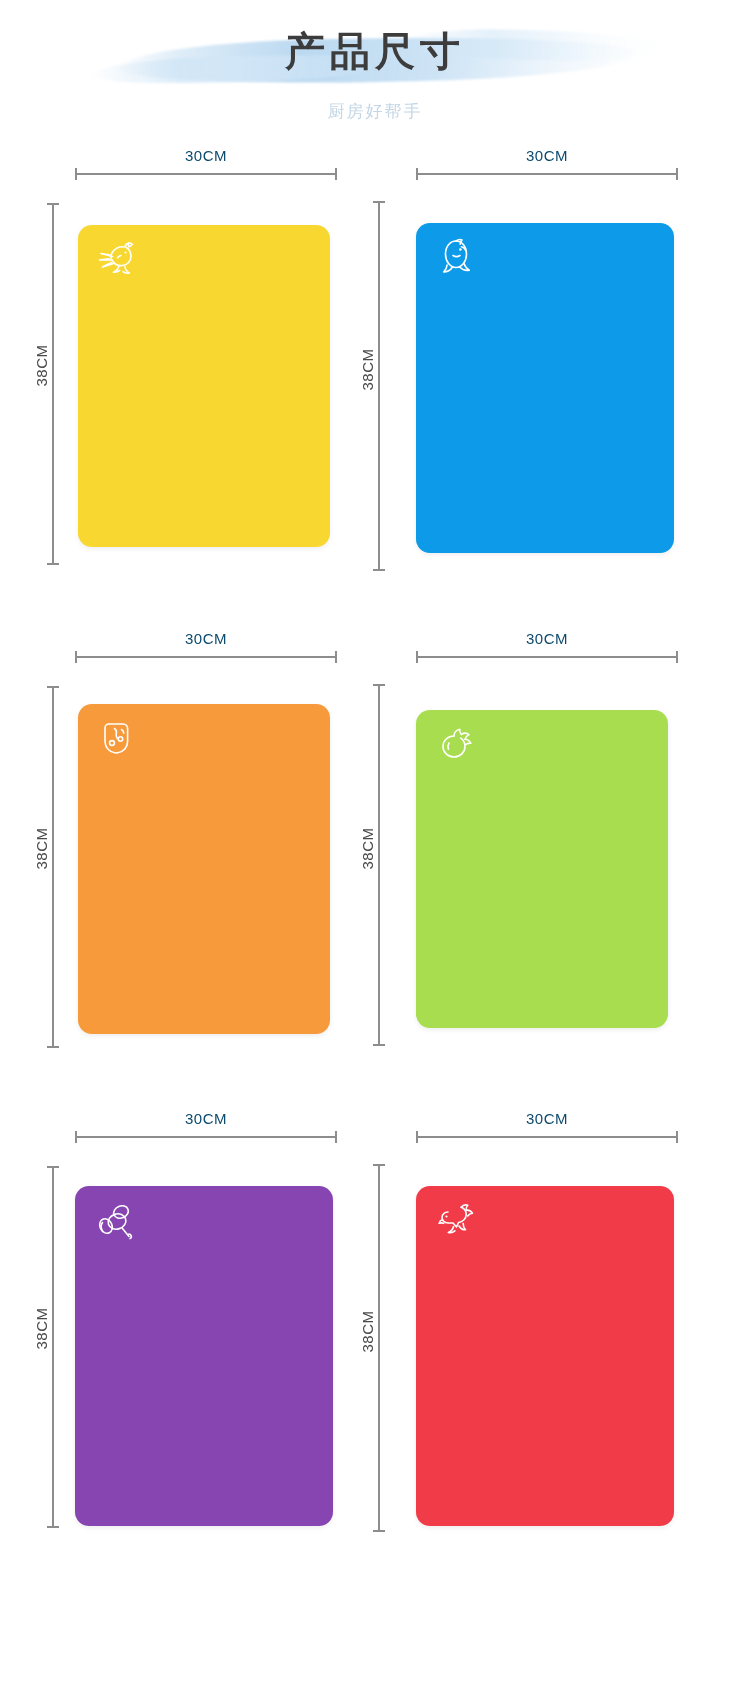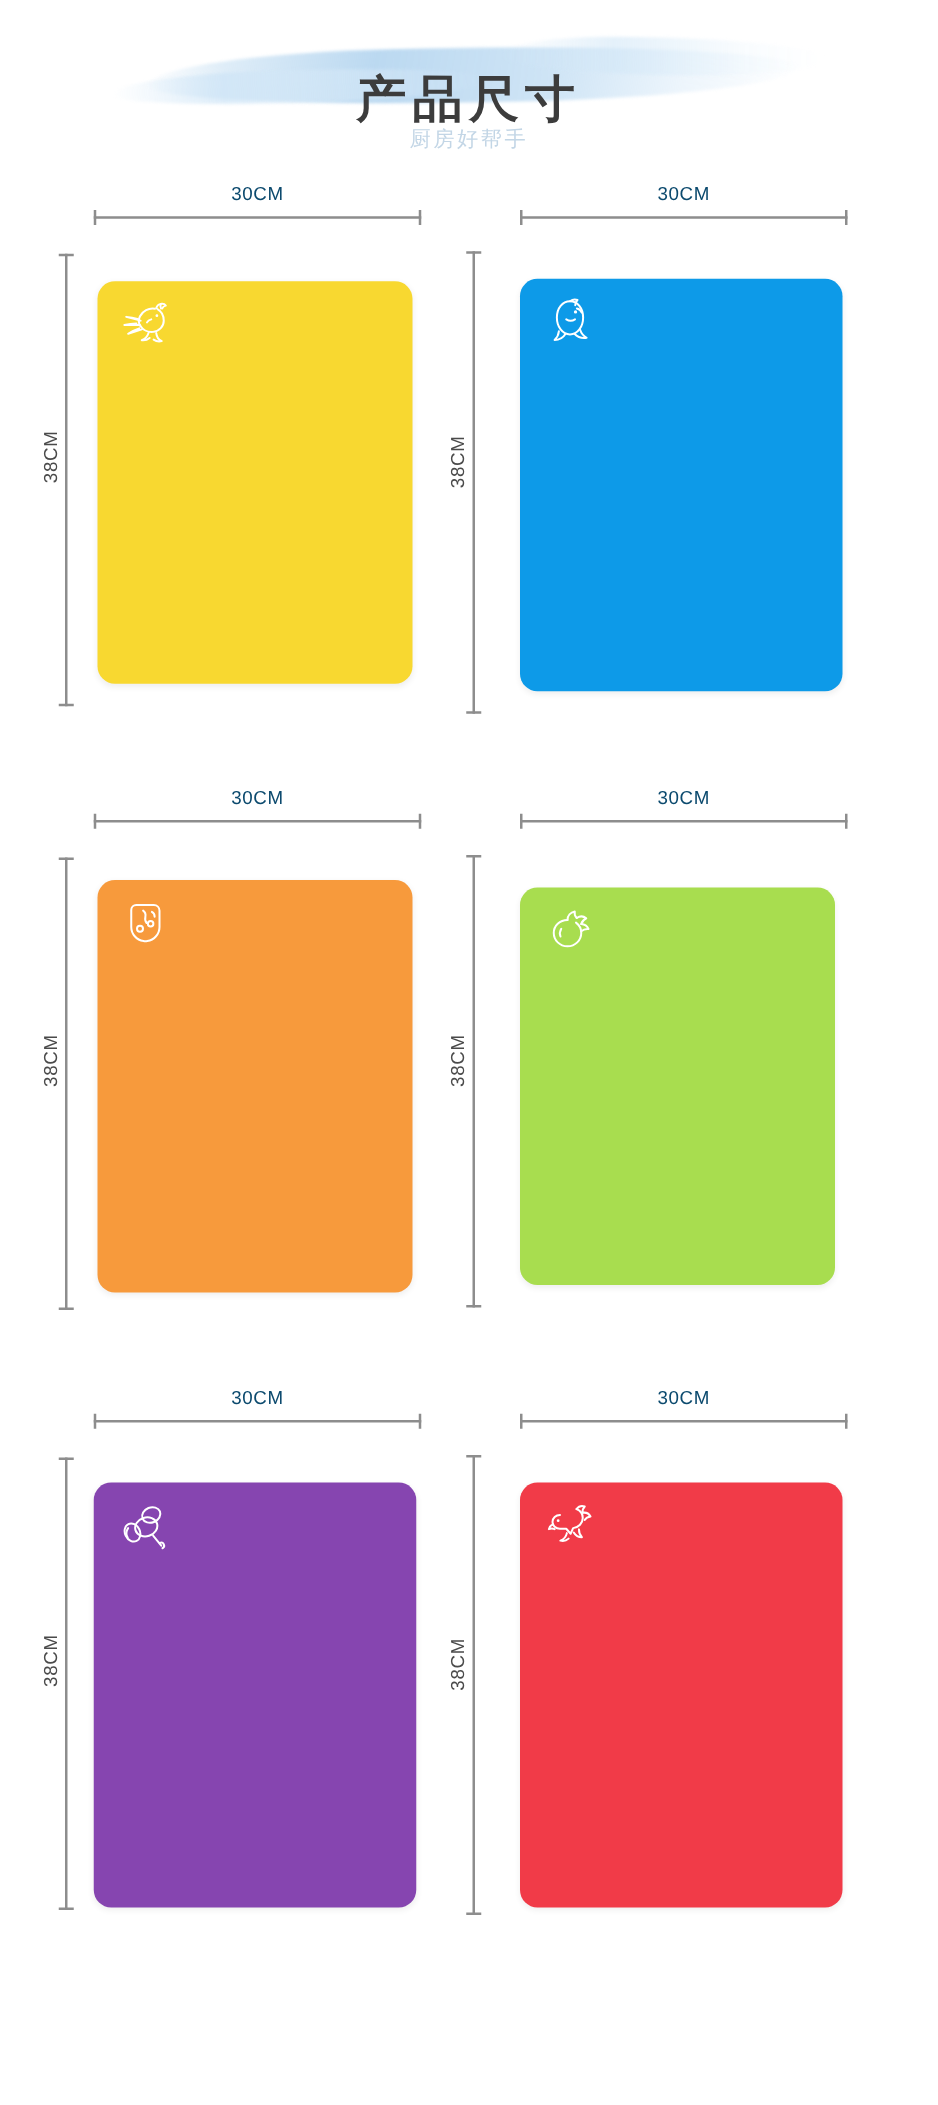--- a/index.html
+++ b/index.html
@@ -66,21 +66,20 @@
     position: absolute;
     top: 24px;
     left: 0;
     width: 750px;
     text-align: center;
     font-size: 40px;
     font-weight: bold;
     letter-spacing: 5px;
     color: #3c3c3c;
     font-family: "DejaVu Sans", "Liberation Sans", sans-serif;
-    margin-top: 28px;
   }
 
   .subtitle {
     position: absolute;
     top: 100px;
     left: 0;
     width: 750px;
     text-align: center;
     font-size: 17px;
     letter-spacing: 2px;

